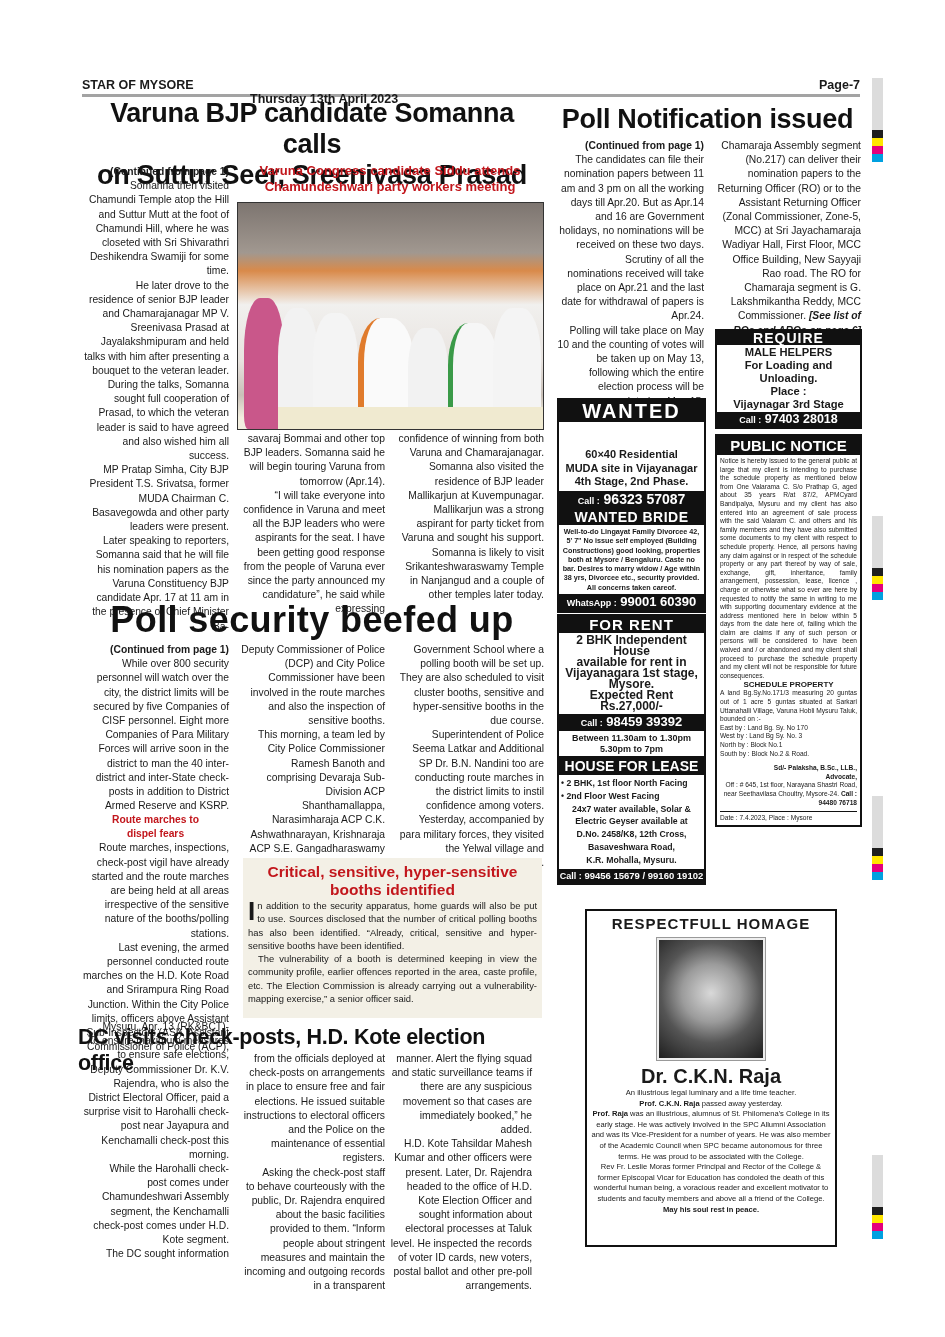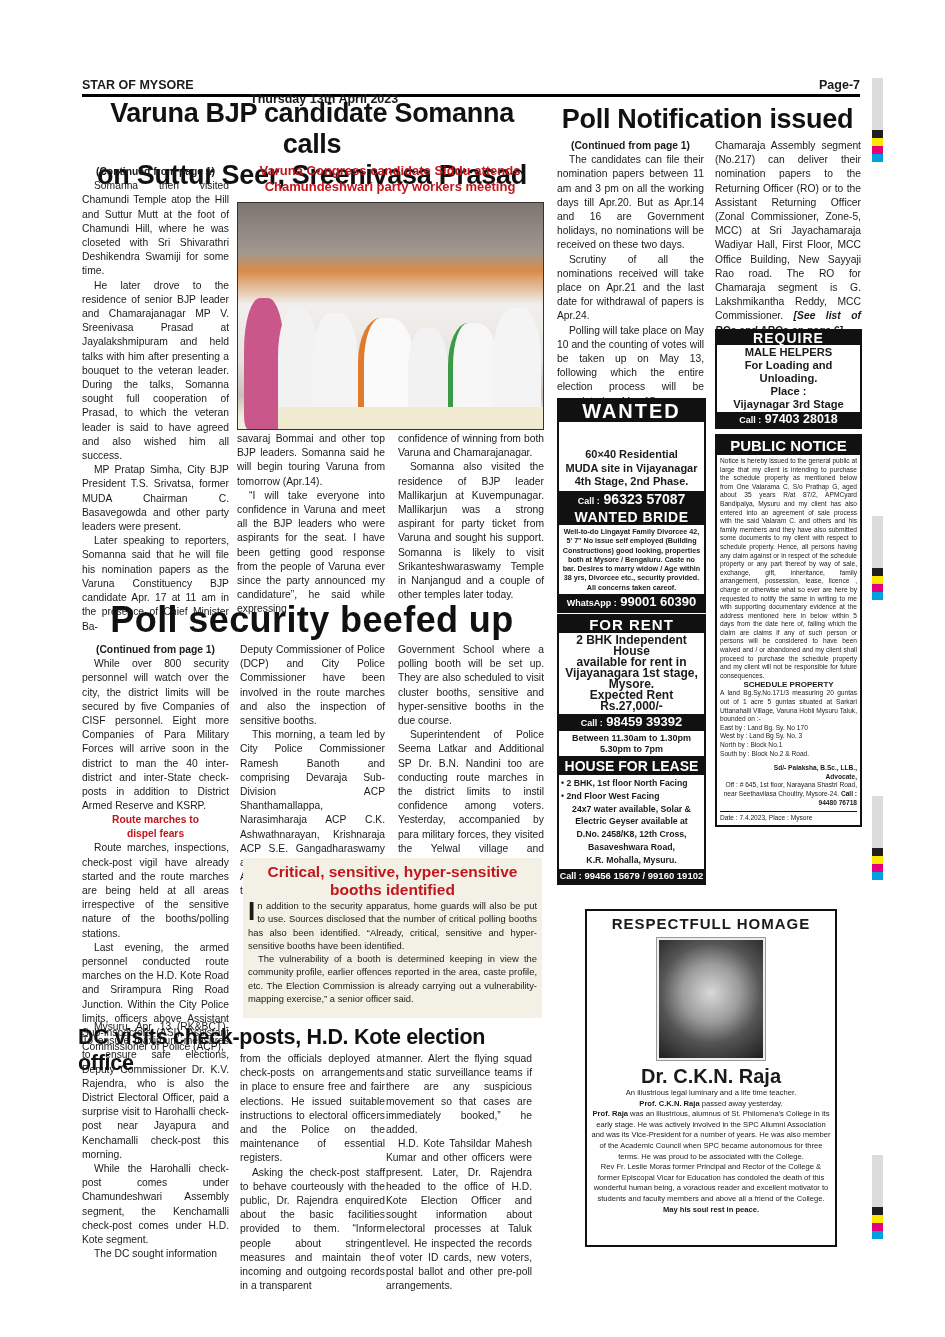--- a/index.html
+++ b/index.html
@@ -1,24 +1,24 @@
 <!DOCTYPE html>
 <html><head>
 <meta charset="utf-8">
 <style>
   html,body{margin:0;padding:0;background:#fff;}
   body{width:945px;height:1337px;position:relative;overflow:hidden;font-family:"Liberation Sans",sans-serif;color:#1a1a1a;}
   .abs{position:absolute;}
-  .masthead{left:82px;top:76px;width:778px;height:18px;border-bottom:3px solid #000000;font-weight:bold;font-size:12.5px;}
+  .masthead{left:82px;top:76px;width:778px;height:18px;border-bottom:3px solid #a3a3a3;font-weight:bold;font-size:12.5px;}
   .masthead .paper{position:absolute;left:0;top:2px;}
   .masthead .date{position:absolute;left:168px;top:16px;}
   .masthead .page{position:absolute;right:0;top:2px;}
   .h1{font-weight:bold;color:#111;text-align:center;letter-spacing:-0.3px;}
   .col{font-size:10.3px;line-height:14.2px;text-align:justify;}
-  .col p{margin:0;text-indent:12px;}
+  .col p{margin:0;text-indent:12px;text-align:right;}
   .cont{text-align:center;font-weight:bold;text-indent:0 !important;}
   .red{color:#c2161c;}
   .photo{background:linear-gradient(180deg,#7d7570 0%,#a19890 22%,#d98a4a 30%,#f1f0ee 45%,#e8e3df 70%,#c9c0b8 85%,#f3efe0 95%);border:1px solid #333;overflow:hidden;}
   .photo .p{position:absolute;border-radius:40% 40% 10% 10%;}
   .ad{border:2px solid #111;background:#fff;text-align:center;}
   .ad .banner{background:#111;color:#fff;font-weight:bold;}
   .calls{background:#111;color:#fff;font-weight:bold;}
   .calls small{font-size:9px;}
   .boxed{background:#f3f0e6;}
   .reg{position:absolute;left:872px;width:11px;}

